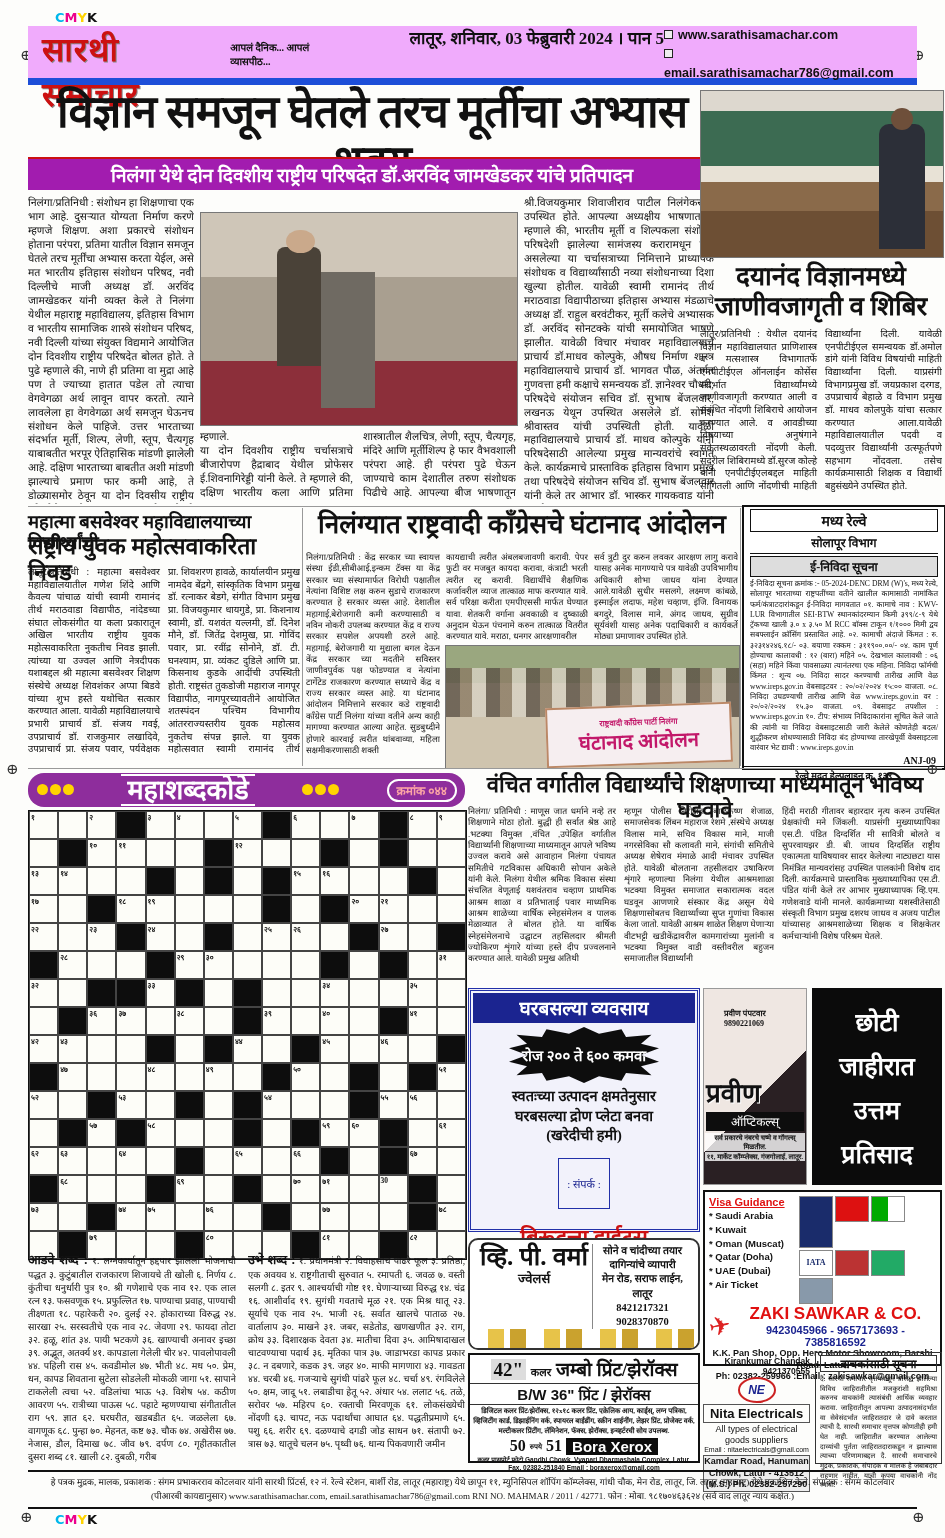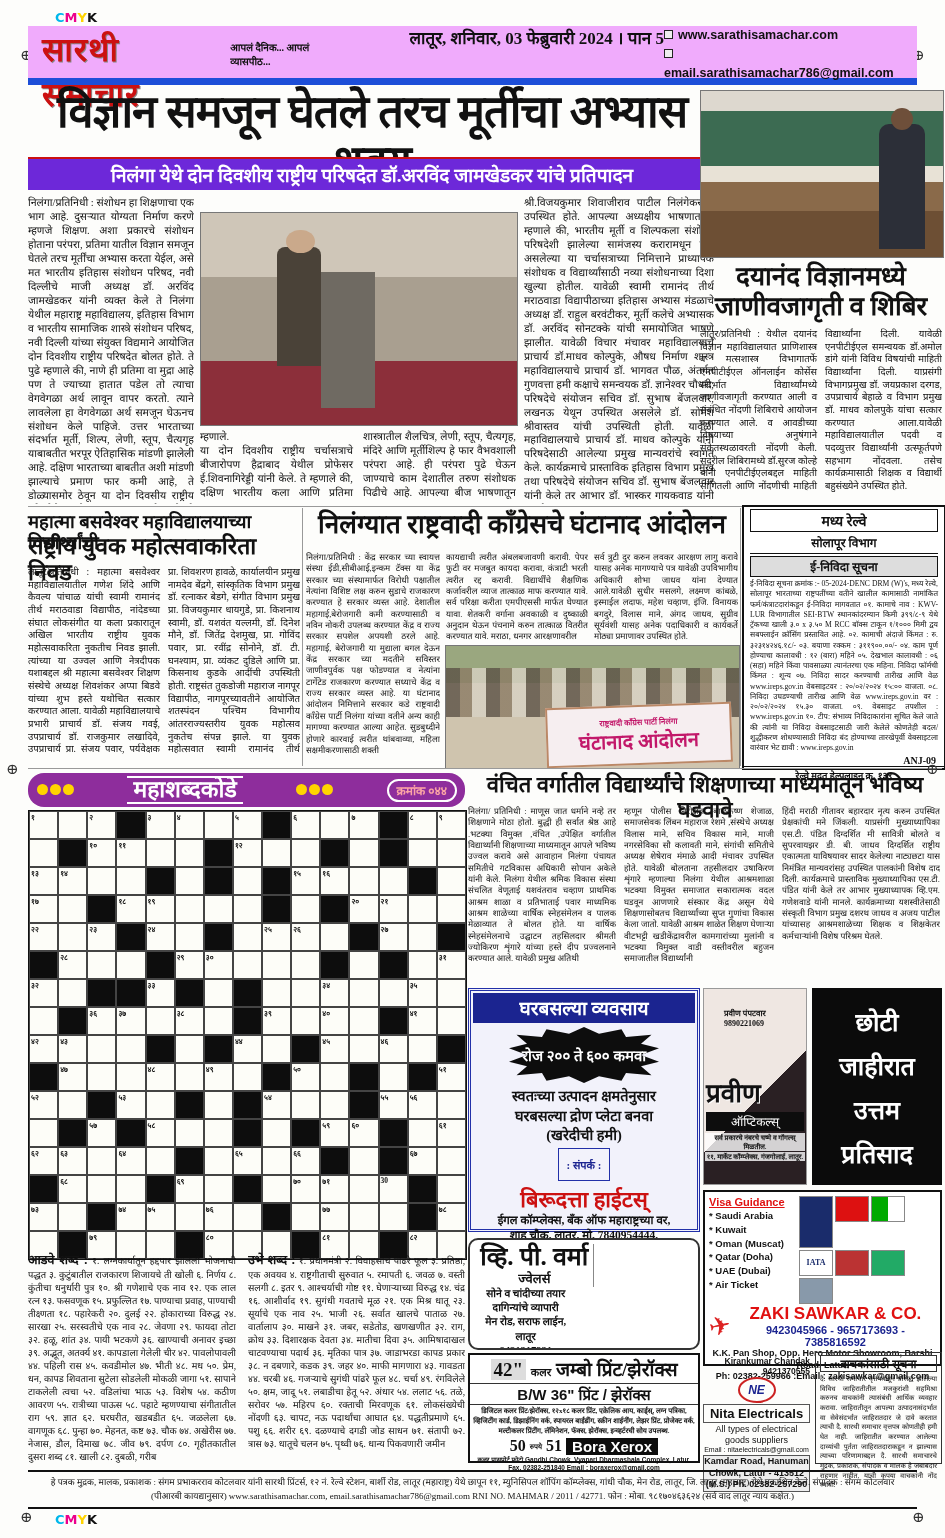--- a/index.html
+++ b/index.html
@@ -10,21 +10,21 @@
   
   .cmyk span{font-weight:bold;font-family:"DejaVu Sans",sans-serif;font-size:13px;}
   .masthead{left:28px;top:26px;width:889px;height:52px;background:#f0abfc;border-bottom:7px solid #1d4ed8;display:flex;align-items:flex-start;}
   .paper-name{color:#cc1111;font-weight:bold;font-size:33px;margin-left:14px;letter-spacing:1px;text-shadow:1px 1px 0 #888;}
   .tagline{font-size:10px;font-weight:bold;margin-left:8px;margin-top:14px;}
   .date-line{font-size:17px;font-weight:bold;margin-left:60px;white-space:nowrap;}
   .mast-right{margin-left:auto;margin-right:14px;font-family:"Liberation Sans",sans-serif;font-size:12.5px;font-weight:bold;line-height:1.5;}
   .mast-right .sq{display:inline-block;width:7px;height:7px;border:1px solid #222;margin-right:5px;background:#eee;}
   
   .lead-headline{left:28px;top:88px;width:688px;font-size:45px;font-weight:bold;line-height:1.1;text-align:center;letter-spacing:-1px;}
-  .lead-subbar{left:28px;top:157px;width:688px;height:31px;background:#6d28d9;border-top:2px solid #cc1111;color:#fff;display:flex;align-items:center;justify-content:center;font-size:19px;font-weight:bold;}
+  .lead-subbar{left:28px;top:157px;width:688px;height:31px;background:#a21caf;border-top:2px solid #cc1111;color:#fff;display:flex;align-items:center;justify-content:center;font-size:19px;font-weight:bold;}
   .lead-col{font-size:10.6px;}
   .photo{background:#b9b2a6;border:1px solid #777;overflow:hidden;}
   .classroom{background:linear-gradient(180deg,#ddd8cf 0 12%,#3c6b52 12% 45%,#e8e2d6 45% 55%,#8a6a4a 55% 72%,#6d4f34 72% 100%);}
   .classroom .person{position:absolute;right:18px;top:20%;width:46px;height:75%;background:#2c2f38;border-radius:10px 10px 0 0;}
   .classroom .head{position:absolute;right:30px;top:10%;width:22px;height:22px;background:#6e4f3a;border-radius:50%;}
   .speaker-photo{background:linear-gradient(180deg,#cfc6b8 0 30%,#a99f90 30% 70%,#8c2f3a 70% 100%);}
   .podium{position:absolute;left:38%;top:28%;width:17%;height:64%;background:#6f6a62;}
   .speaker{position:absolute;left:24%;top:16%;width:14%;height:56%;background:#4a4238;border-radius:8px 8px 0 0;}
   .speaker-head{position:absolute;left:27%;top:8%;width:9%;height:11%;background:#caa98b;border-radius:50%;}
   .banner-area{background:linear-gradient(180deg,#9aa77f 0 30%,#cfc4ae 30% 100%);}
@@ -41,34 +41,34 @@
   .rail{left:742px;top:505px;width:200px;height:261px;border:2px solid #111;background:#fff;padding:0;}
   .rail h3{margin:2px 6px;border:1px solid #111;text-align:center;font-size:14px;padding:1px 0;}
   .rail h4{margin:2px 6px;text-align:center;font-size:12px;border-bottom:1px solid #111;padding-bottom:2px;}
   .rail h5{margin:2px 6px;text-align:center;font-size:12px;background:#ddd;border:1px solid #111;padding:1px 0;}
   .rail .body{margin:2px 6px;font-size:7.6px;text-align:justify;line-height:1.35;}
   .rail .anj{text-align:right;font-weight:bold;font-size:10px;margin:0 8px;}
   .rail .help{border-top:1px solid #111;text-align:center;font-weight:bold;font-size:9.5px;padding:2px 0;}
   
   .cw-head{left:28px;top:773px;width:437px;height:34px;background:#8e2d9c;border-radius:16px;display:flex;align-items:center;justify-content:space-between;padding:0 8px;box-sizing:border-box;}
   .dots span{display:inline-block;width:11px;height:11px;background:#ffd400;border-radius:50%;margin:0 1px;}
-  .cw-title{color:#fff;font-size:23px;font-weight:bold;border-top:2px solid #fff;border-bottom:2px solid #fff;line-height:1.05;padding:0 6px;}
+  .cw-title{color:#fff;font-size:27px;font-weight:bold;border-top:2px solid #fff;border-bottom:2px solid #fff;line-height:1.05;padding:0 6px;}
   .cw-num-pill{background:#8e2d9c;border:2px solid #fff;border-radius:12px;color:#fca5a5;font-size:12px;font-weight:bold;padding:1px 8px;}
   #cw-grid{left:28px;top:810px;width:437px;display:grid;grid-template-columns:repeat(15,1fr);border:1px solid #111;background:#fff;}
   .cw-cell{position:relative;height:26px;border:1px solid #444;background:#fdfdf8;}
   .cw-cell.black{background:#0d0d0d;}
   .cw-num{position:absolute;left:1px;top:0;font-size:7.5px;font-weight:bold;}
   .clues{font-size:9.4px;line-height:1.38;text-align:justify;}
   .clues b{font-size:12.5px;}
   
   .ad-ghar{left:468px;top:988px;width:232px;height:244px;border:3px double #2230a8;background:#f2f2fb;box-sizing:border-box;text-align:center;}
   .ad-ghar .head{background:#1b2490;color:#fff;font-weight:bold;font-size:19px;padding:2px 0;margin:2px;}
   .star{margin:4px auto;width:150px;height:56px;background:#0d0d0d;color:#fff;font-weight:bold;font-size:15px;display:flex;align-items:center;justify-content:center;clip-path:polygon(50% 0,60% 12%,75% 4%,78% 18%,95% 14%,88% 30%,100% 38%,88% 50%,100% 62%,88% 70%,95% 86%,78% 82%,75% 96%,60% 88%,50% 100%,40% 88%,25% 96%,22% 82%,5% 86%,12% 70%,0 62%,12% 50%,0 38%,12% 30%,5% 14%,22% 18%,25% 4%,40% 12%);}
   .ad-ghar .b1{font-weight:bold;font-size:14.5px;line-height:1.35;}
-  .ad-ghar .contact{display:inline-block;border:1px solid #2230a8;color:#1b2490;font-weight:bold;font-size:11px;padding:8px 8px;margin:2px 0;}
+  .ad-ghar .contact{display:inline-block;border:1px solid #2230a8;color:#1b2490;font-weight:normal;font-size:11px;padding:17px 8px;margin:12px 0;}
   .ad-ghar .brand{color:#cc1111;font-weight:bold;font-size:22px;}
   .ad-ghar .addr{font-weight:bold;font-size:11.5px;line-height:1.3;}
   .ad-praveen{left:703px;top:988px;width:104px;height:197px;border:1px solid #999;background:linear-gradient(135deg,#efe7e2 0 55%,#2a2023 55% 100%);box-sizing:border-box;overflow:hidden;}
   .ad-praveen .top{font-size:8px;font-weight:bold;line-height:1.2;padding:20px;}
   .ad-praveen .big{font-size:26px;font-weight:bold;color:#111;text-shadow:1px 1px 0 #fff;margin:26px 2px 0 2px;}
   .ad-praveen .opt{background:#0d0d0d;color:#fff;font-size:12px;text-align:center;margin:2px;padding:1px 0;}
   .ad-praveen .ln{font-size:6.8px;font-weight:bold;text-align:center;background:#ffffffcc;margin:1px;}
   .ad-chhoti{left:812px;top:988px;width:130px;height:197px;background:#0b0b0b;color:#fff;display:flex;flex-direction:column;align-items:center;justify-content:center;gap:10px;font-size:25px;font-weight:bold;}
   .ad-zaki{left:703px;top:1190px;width:239px;height:176px;border:2px solid #111;box-sizing:border-box;background:#fff;}
   .ad-zaki .visa{color:#e01111;font-weight:bold;font-size:11px;text-decoration:underline;font-family:"Liberation Sans",sans-serif;}
@@ -666,21 +666,21 @@
       <div style="flex:1;text-align:center;">
         <div class="zaki-name">ZAKI SAWKAR &amp; CO.</div>
         <div class="zaki-nums">9423045966 - 9657173693 - 7385816592</div>
       </div>
     </div>
     <div class="zaki-addr">K.K. Pan Shop, Opp. Hero Motor Showroom, Barshi Road, Latur.</div>
     <div class="zaki-addr">Ph: 02382-259966 :Email : zakisawkar@gmail.com</div>
   </div>
 
   <div class="abs ad-varma">
-    <div style="display:flex;padding:4px 6px 0 6px;flex-direction:column;">
+    <div style="display:flex;padding:4px 6px 0 6px;">
       <div style="width:54%;text-align:center;border-right:1px solid #888;">
         <div class="varma-name">व्हि. पी. वर्मा</div>
         <div class="varma-sub">ज्वेलर्स</div>
       </div>
       <div style="width:46%;text-align:center;font-size:10.5px;font-weight:bold;line-height:1.35;">
         <div>सोने व चांदीच्या तयार</div>
         <div>दागिन्यांचे व्यापारी</div>
         <div>मेन रोड, सराफ लाईन, लातूर</div>
         <div>8421217321</div>
         <div>9028370870</div>

